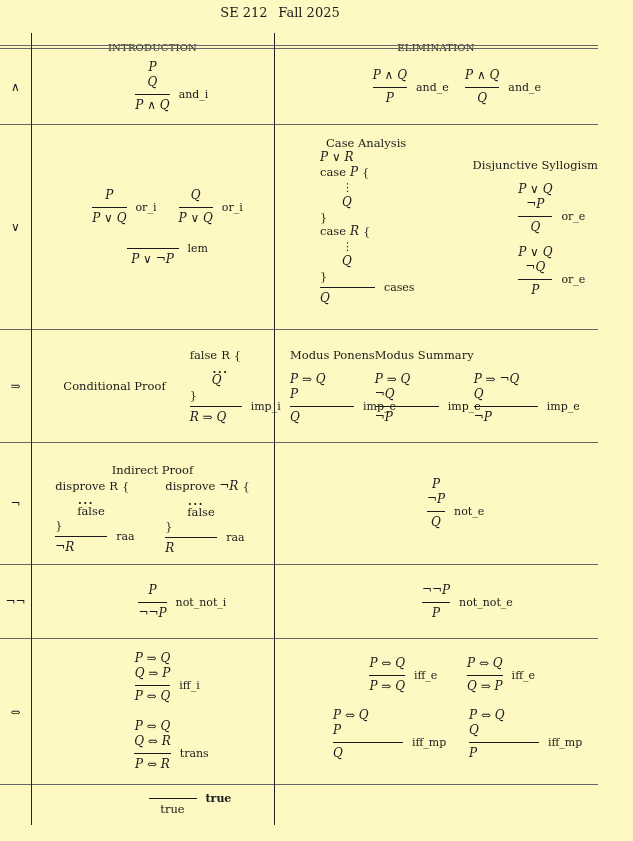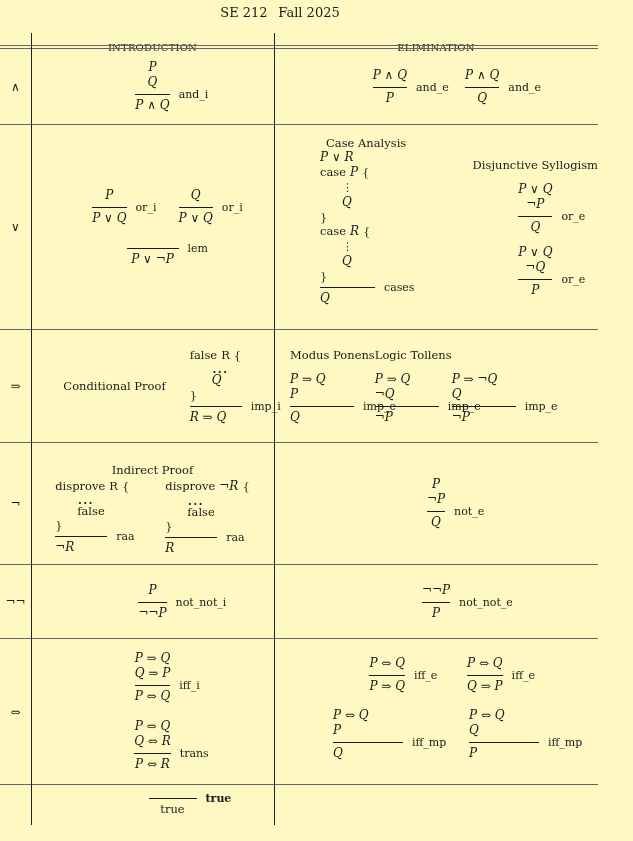--- a/index.html
+++ b/index.html
@@ -225,21 +225,21 @@
         <div class="frac left minw64">
           <div class="m">P ⇒ Q</div>
           <div class="m">P</div>
           <div class="barrow">
               <span class="flabel">imp_e</span>
             </div>
           <div class="m">Q</div>
         </div>
       </div>
       <div class="imp-col">
-        <div class="heading hd">Logic Tollens</div>
+        <div class="heading hd">Modus Summary</div>
         <div class="frac left minw64">
           <div class="m">P ⇒ Q</div>
           <div class="m">¬Q</div>
           <div class="barrow">
               <span class="flabel">imp_e</span>
             </div>
           <div class="m">¬P</div>
         </div>
       </div>
       <div class="imp-col">

